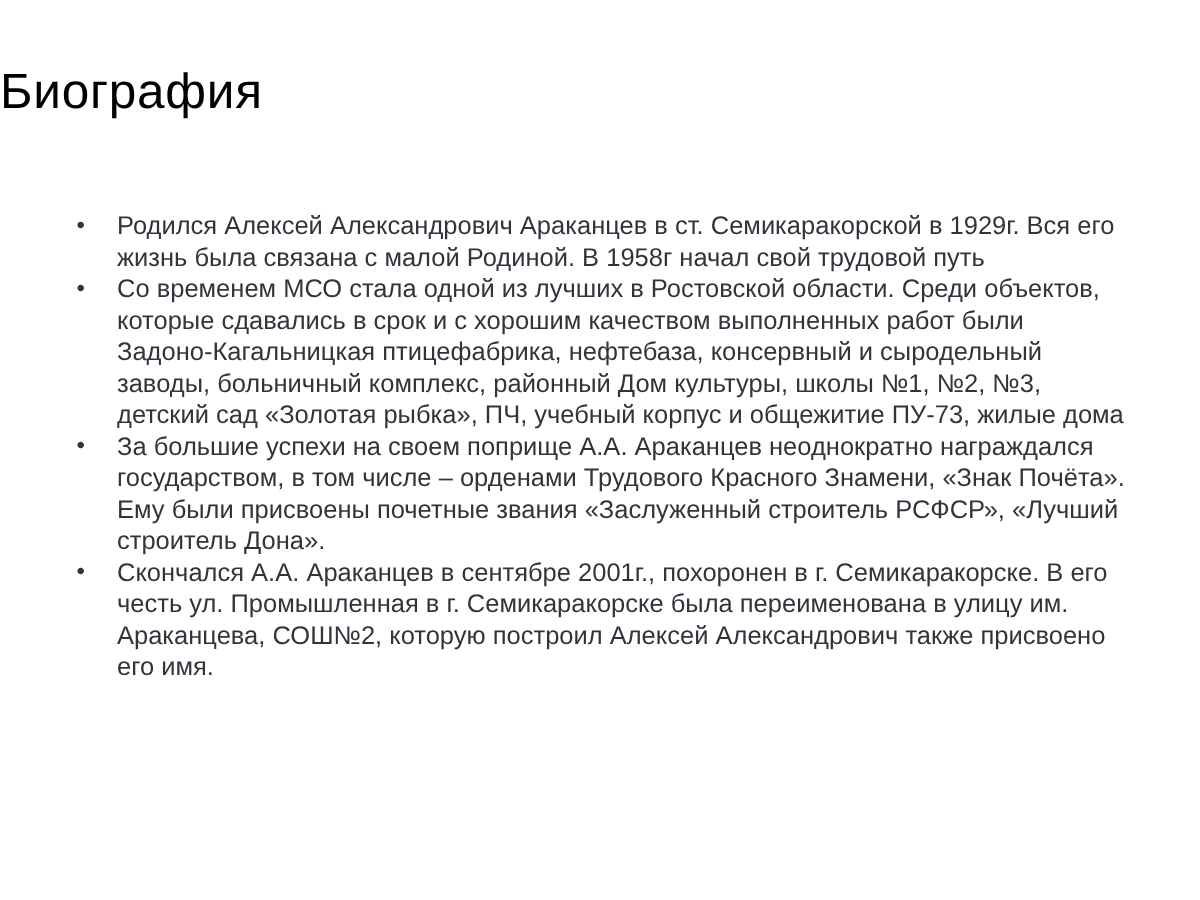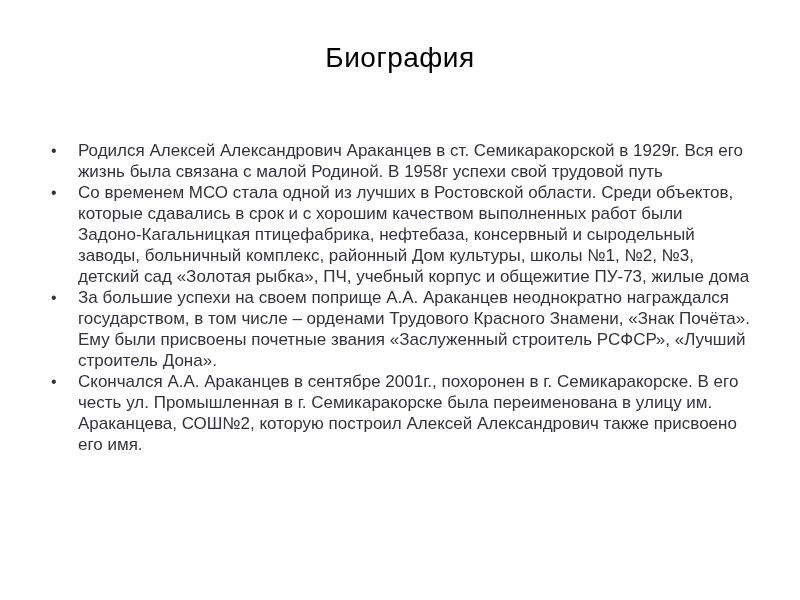--- a/index.html
+++ b/index.html
@@ -14,22 +14,21 @@
     background: #ffffff;
     overflow: hidden;
     font-family: "Liberation Sans", sans-serif;
   }
   .slide-title {
     position: absolute;
     top: 40px;
     left: 0;
     width: 100%;
     margin: 0;
-    text-align: center;
-    font-size: 28px;
+    font-size: 33px;
     line-height: 1.3;
     font-weight: 400;
     color: #000000;
     letter-spacing: 0.5px;
   }
   .bullet-list {
     position: absolute;
     top: 140px;
     left: 40px;
     width: 710px;
@@ -59,21 +58,21 @@
 <body>
 
 <div class="slide">
 
   <h1 class="slide-title">Биография</h1>
 
   <ul class="bullet-list">
 
     <li class="bullet-item">
       <span class="bullet-marker">•</span>
-      <span class="bullet-text">Родился Алексей Александрович Араканцев в ст. Семикаракорской в 1929г. Вся его жизнь была связана с малой Родиной. В 1958г успехи свой трудовой путь</span>
+      <span class="bullet-text">Родился Алексей Александрович Араканцев в ст. Семикаракорской в 1929г. Вся его жизнь была связана с малой Родиной. В 1958г начал свой трудовой путь</span>
     </li>
 
     <li class="bullet-item">
       <span class="bullet-marker">•</span>
       <span class="bullet-text">Со временем МСО стала одной из лучших в Ростовской области. Среди объектов, которые сдавались в срок и с хорошим качеством выполненных работ были Задоно-Кагальницкая птицефабрика, нефтебаза, консервный и сыродельный заводы, больничный комплекс, районный Дом культуры, школы №1, №2, №3, детский сад «Золотая рыбка», ПЧ, учебный корпус и общежитие ПУ-73, жилые дома</span>
     </li>
 
     <li class="bullet-item">
       <span class="bullet-marker">•</span>
       <span class="bullet-text">За большие успехи на своем поприще А.А. Араканцев неоднократно награждался государством, в том числе – орденами Трудового Красного Знамени, «Знак Почёта». Ему были присвоены почетные звания «Заслуженный строитель РСФСР», «Лучший строитель Дона».</span>

